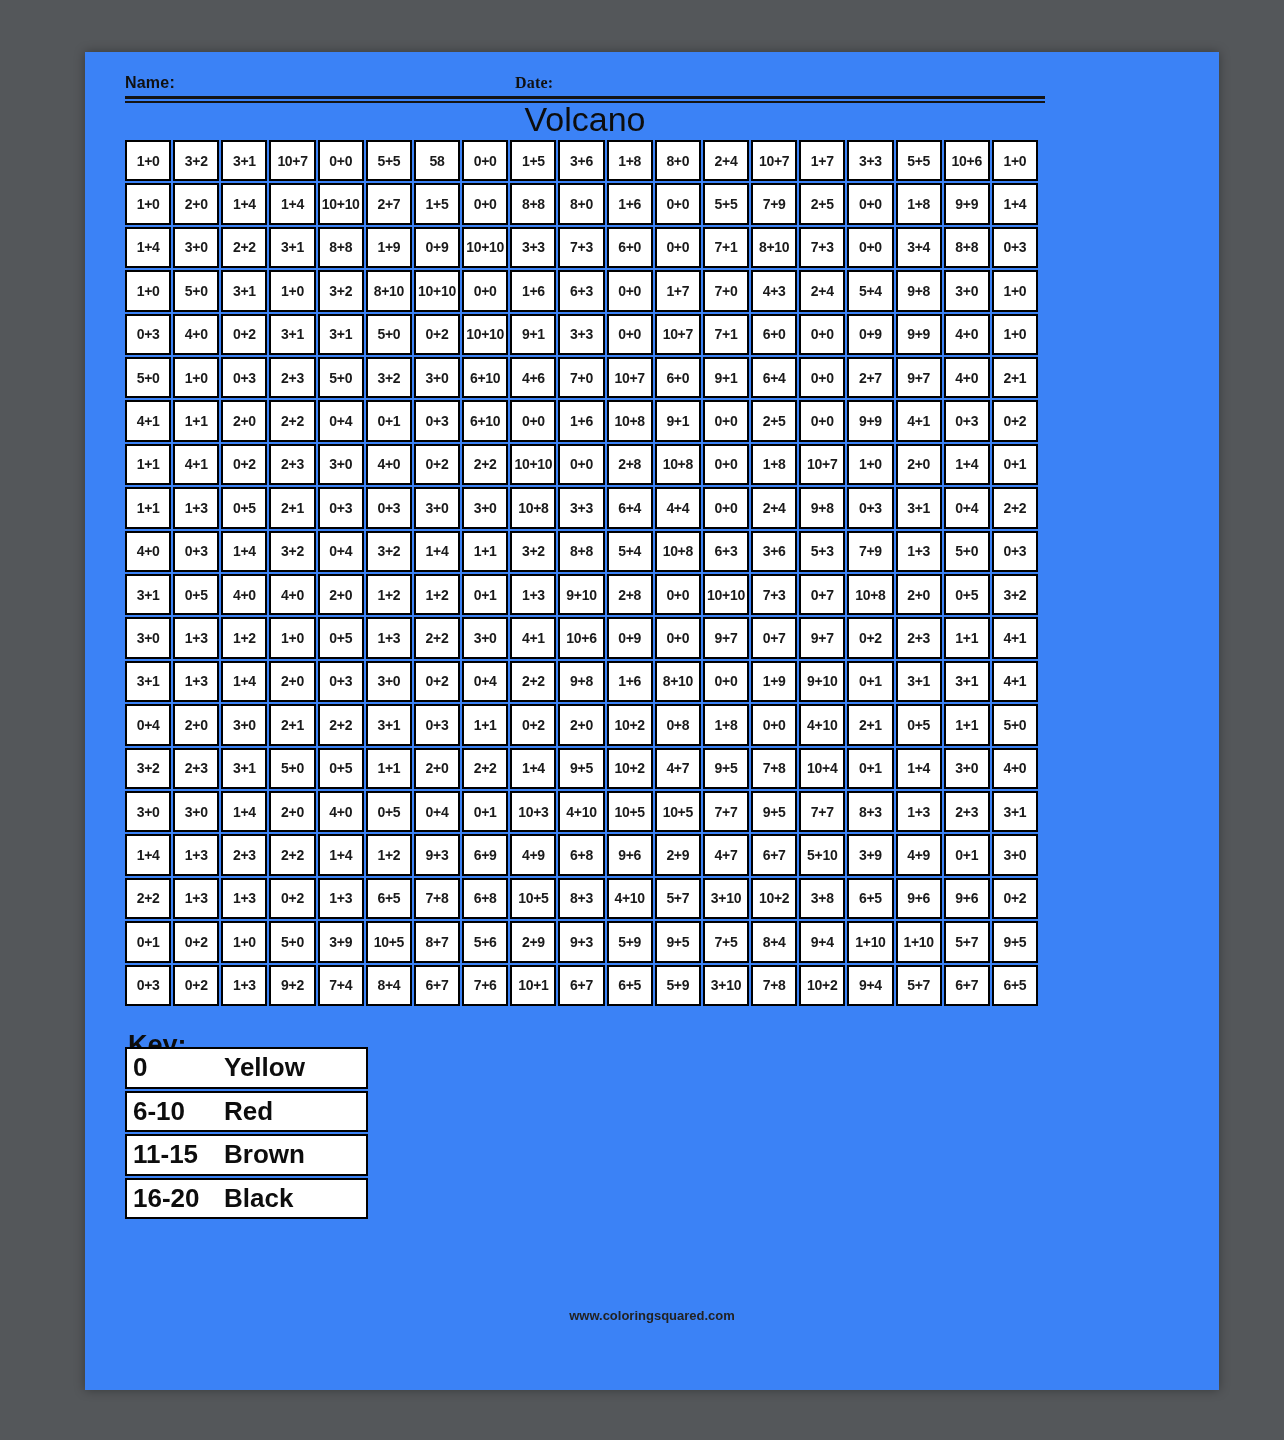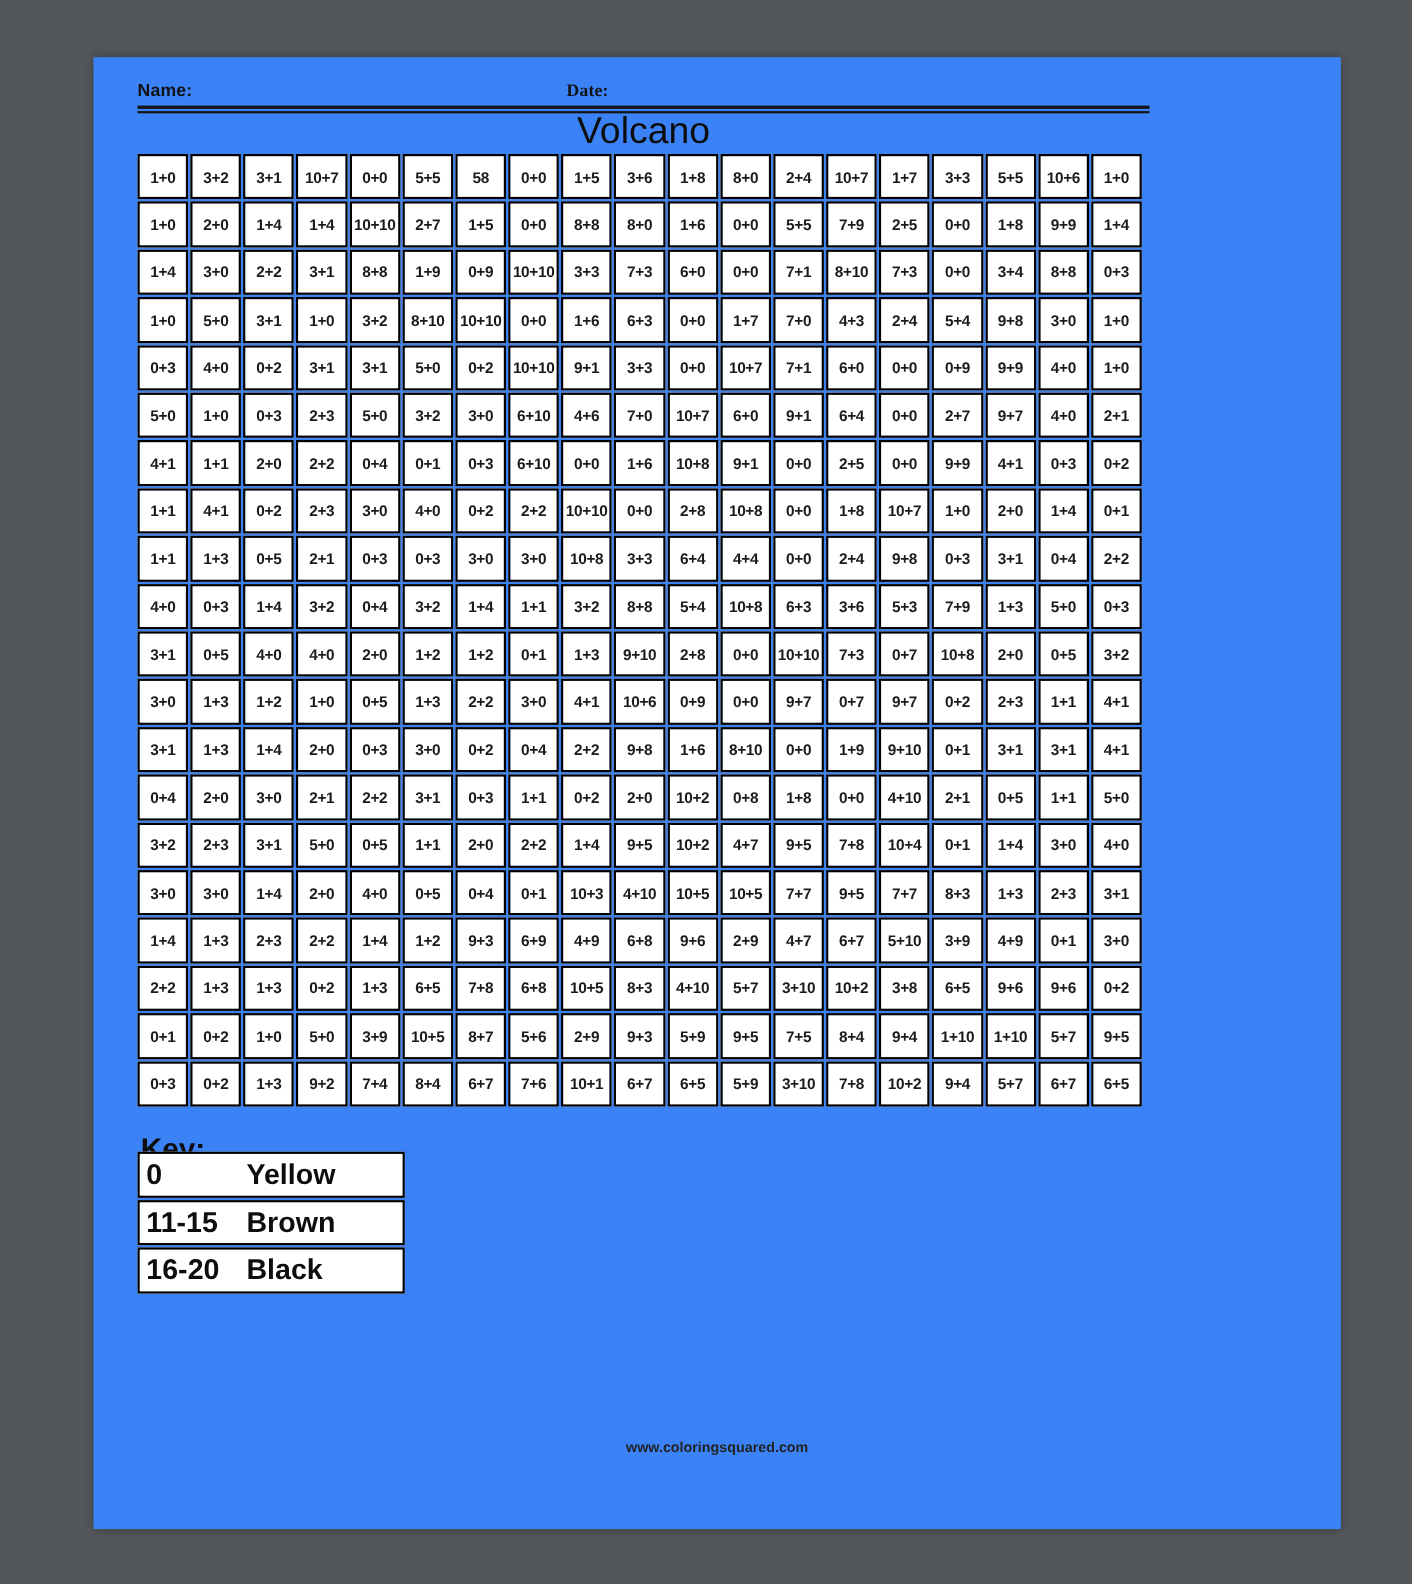--- a/index.html
+++ b/index.html
@@ -473,20 +473,24 @@
       </div>
 
     <div class="key-label">Key:</div>
 
     <div class="key-table">
         <div class="key-row">
           <span class="key-range">0</span>
           <span class="key-color">Yellow</span>
         </div>
         <div class="key-row">
+          <span class="key-range">6-10</span>
+          <span class="key-color">Red</span>
+        </div>
+        <div class="key-row">
           <span class="key-range">11-15</span>
           <span class="key-color">Brown</span>
         </div>
         <div class="key-row">
           <span class="key-range">16-20</span>
           <span class="key-color">Black</span>
         </div>
       </div>
 
     <div class="footer">www.coloringsquared.com</div>

